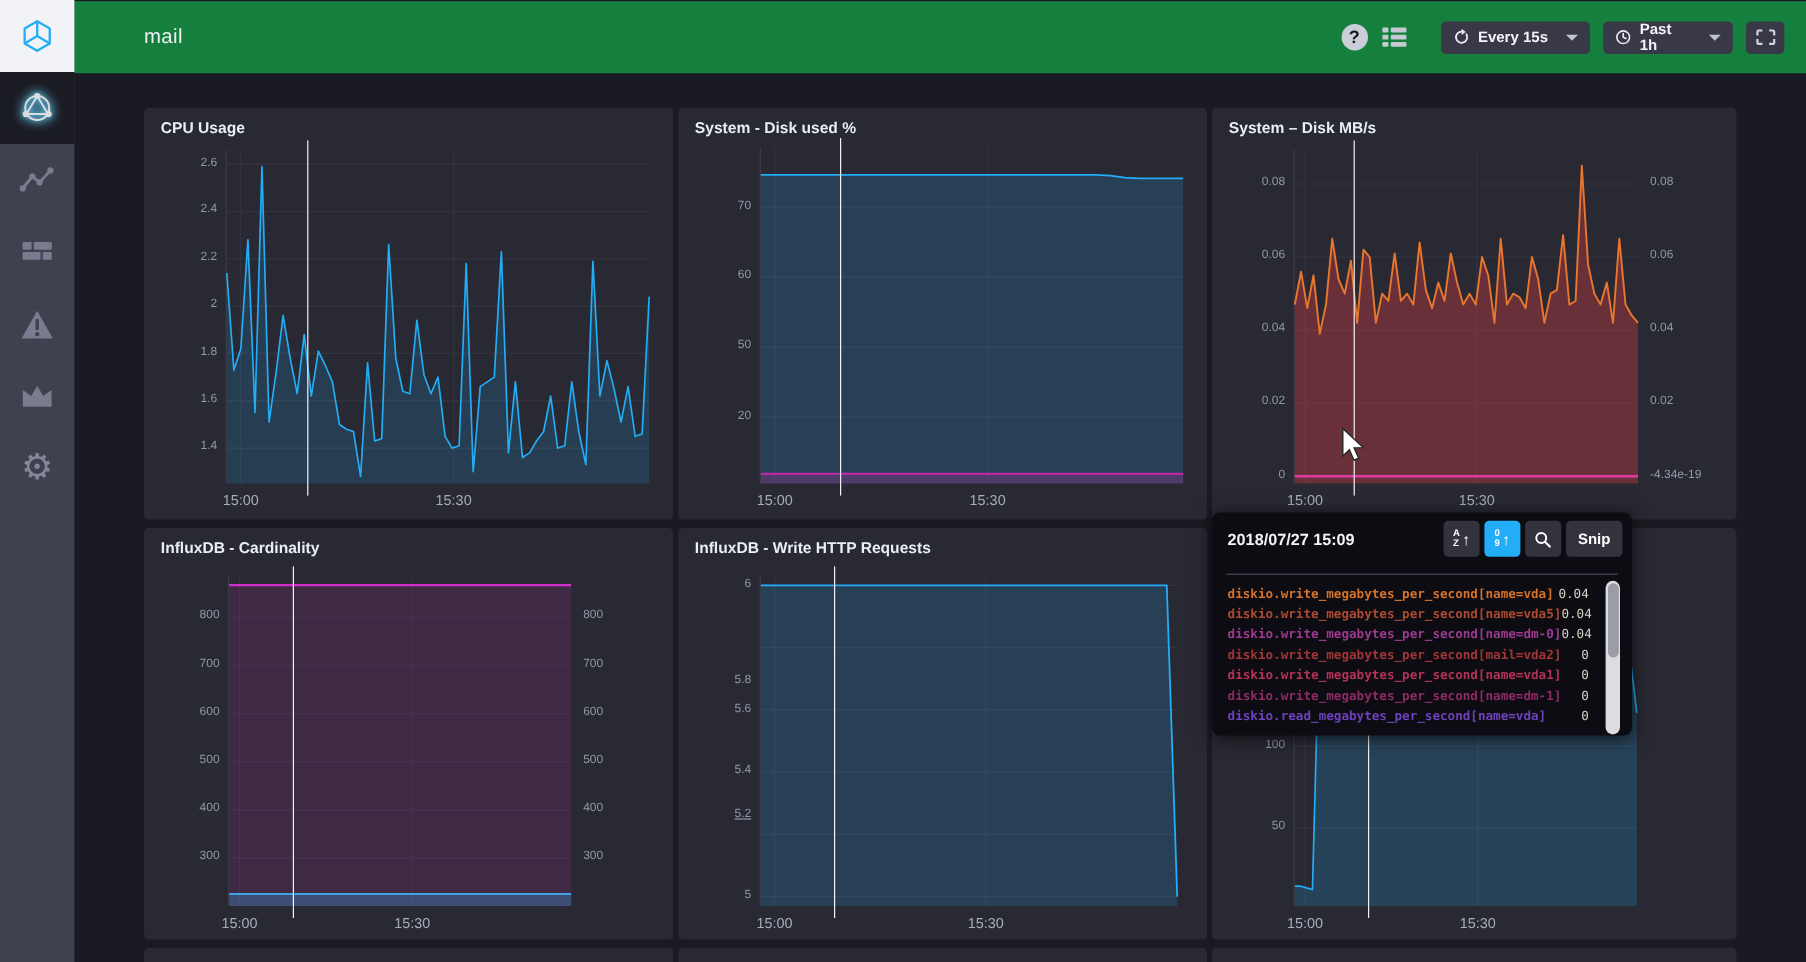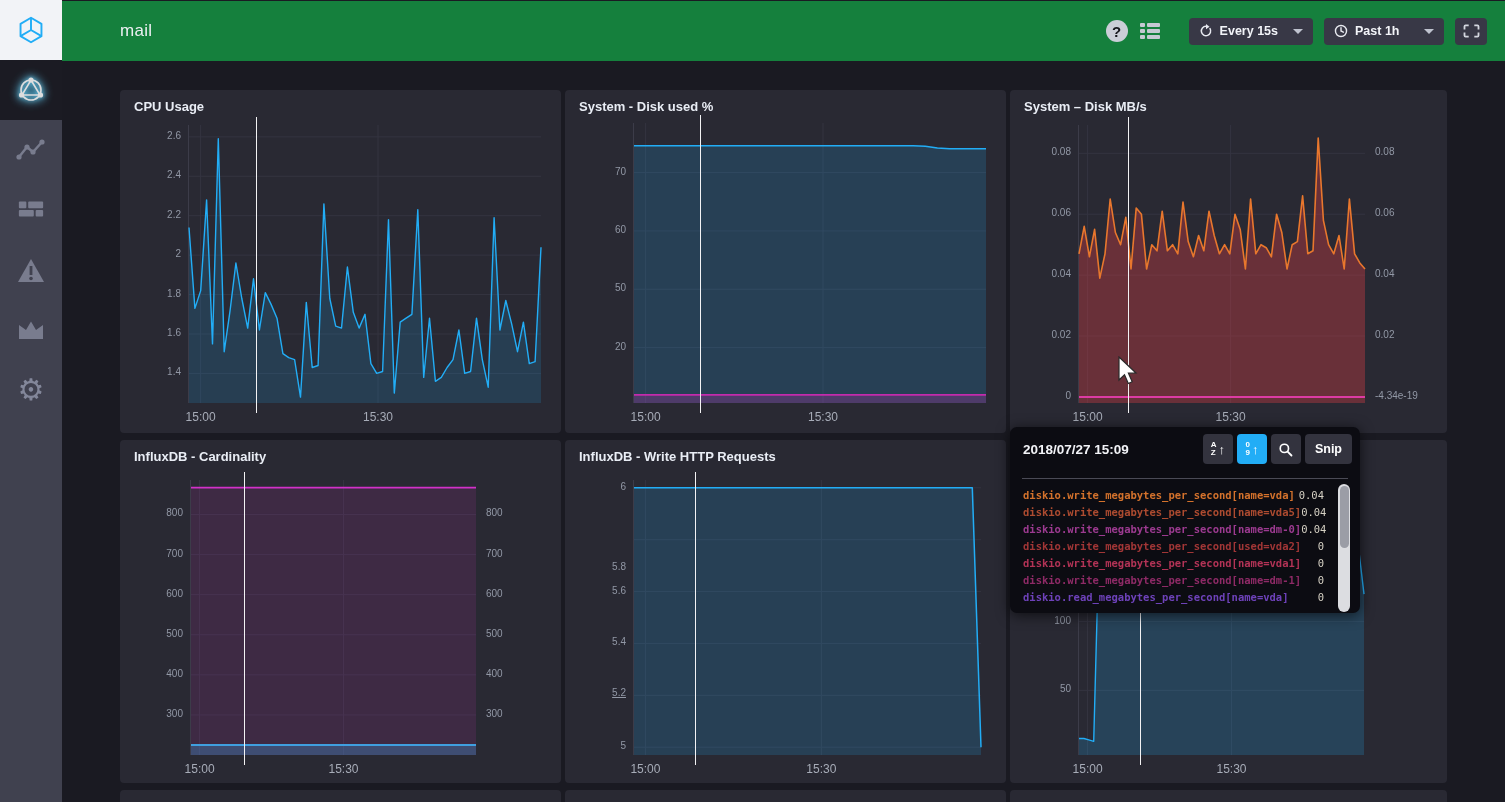--- a/index.html
+++ b/index.html
@@ -89,21 +89,21 @@
     </svg>
     <div class="tb-gap"></div>
     <div class="tb-btn">
       <svg width="14" height="14" viewBox="0 0 24 24">
         <path d="M12 4 a8 8 0 1 0 6.9 3.9" fill="none" stroke="#E8EAF0" stroke-width="2.6" stroke-linecap="round"></path>
         <polygon points="12,0 12,9 18,4.5" fill="#E8EAF0"></polygon>
       </svg>
       <span>Every 15s</span>
       <span class="caret"></span>
     </div>
-    <div class="tb-btn" style="width:120px; justify-content:space-between;align-items:center;">
+    <div class="tb-btn" style="width:108px; justify-content:space-between;align-items:center;">
       <span style="display:flex;align-items:center;gap:7px;">
         <svg width="14" height="14" viewBox="0 0 24 24">
           <circle cx="12" cy="12" r="9.5" fill="none" stroke="#E8EAF0" stroke-width="2.4"></circle>
           <path d="M12 6.5 V12 L16 14" fill="none" stroke="#E8EAF0" stroke-width="2.4" stroke-linecap="round"></path>
         </svg>
         <span>Past 1h</span>
       </span>
       <span class="caret"></span>
     </div>
     <div class="tb-btn tb-square">
@@ -301,21 +301,21 @@
         <line x1="0" y1="163.443396226415" x2="347" y2="163.443396226415" stroke="#343440" stroke-width="1"></line>
         <line x1="0" y1="111.556603773585" x2="347" y2="111.556603773585" stroke="#343440" stroke-width="1"></line>
         <line x1="0" y1="59.669811320754796" x2="347" y2="59.669811320754796" stroke="#343440" stroke-width="1"></line>
         <line x1="0" y1="7.7830188679245875" x2="347" y2="7.7830188679245875" stroke="#343440" stroke-width="1"></line>
         <line x1="11.451" y1="0" x2="11.451" y2="275" stroke="#343440" stroke-width="1"></line>
         <line x1="187.38000000000002" y1="0" x2="187.38000000000002" y2="275" stroke="#343440" stroke-width="1"></line>
         <path d="M0,275 L0.0,7.8 L8.7,7.8 L17.4,7.8 L26.0,7.8 L34.7,7.8 L43.4,7.8 L52.0,7.8 L60.7,7.8 L69.4,7.8 L78.1,7.8 L86.8,7.8 L95.4,7.8 L104.1,7.8 L112.8,7.8 L121.4,7.8 L130.1,7.8 L138.8,7.8 L147.5,7.8 L156.2,7.8 L164.8,7.8 L173.5,7.8 L182.2,7.8 L190.9,7.8 L199.5,7.8 L208.2,7.8 L216.9,7.8 L225.6,7.8 L234.2,7.8 L242.9,7.8 L251.6,7.8 L260.3,7.8 L268.9,7.8 L277.6,7.8 L286.3,7.8 L294.9,7.8 L303.6,7.8 L312.3,7.8 L321.0,7.8 L329.6,7.8 L338.3,7.8 L347.0,267.2 L347,275 Z" fill="rgba(34,173,246,0.18)"></path>
         <path d="M0.0,7.8 L8.7,7.8 L17.4,7.8 L26.0,7.8 L34.7,7.8 L43.4,7.8 L52.0,7.8 L60.7,7.8 L69.4,7.8 L78.1,7.8 L86.8,7.8 L95.4,7.8 L104.1,7.8 L112.8,7.8 L121.4,7.8 L130.1,7.8 L138.8,7.8 L147.5,7.8 L156.2,7.8 L164.8,7.8 L173.5,7.8 L182.2,7.8 L190.9,7.8 L199.5,7.8 L208.2,7.8 L216.9,7.8 L225.6,7.8 L234.2,7.8 L242.9,7.8 L251.6,7.8 L260.3,7.8 L268.9,7.8 L277.6,7.8 L286.3,7.8 L294.9,7.8 L303.6,7.8 L312.3,7.8 L321.0,7.8 L329.6,7.8 L338.3,7.8 L347.0,267.2" fill="none" stroke="#22ADF6" stroke-width="1.5" stroke-linejoin="round"></path>
       </svg>
       <span class="ytick" style="left: -62px; top: 260.217px;">5</span>
-      <span class="ytick" style="left: -62px; top: 207px; text-decoration: underline;">5.2</span>
+      <span class="ytick" style="left: -62px; top: 193px; text-decoration: underline;">5.2</span>
       <span class="ytick" style="left: -62px; top: 156.443px;">5.4</span>
       <span class="ytick" style="left: -62px; top: 104.557px;">5.6</span>
       <span class="ytick" style="left: -62px; top: 52.6698px; margin-top: 28px;">5.8</span>
       <span class="ytick" style="left: -62px; top: 0.783019px;">6</span>
       <span class="xtick" style="left: 11.451px; top: 282px;">15:00</span>
       <span class="xtick" style="left: 187.38px; top: 282px;">15:30</span>
       <div class="cursor-line" style="left: 60.725px; top: -8px; height: 293px;"></div>
     </div>
 </div>
 
@@ -376,21 +376,21 @@
       </div>
       <div class="legend-row">
         <span class="legend-name" style="color: rgb(173, 75, 48);">diskio.write_megabytes_per_second[name=vda5]</span>
         <span class="legend-val">0.04</span>
       </div>
       <div class="legend-row">
         <span class="legend-name" style="color: rgb(156, 58, 144);">diskio.write_megabytes_per_second[name=dm-0]</span>
         <span class="legend-val">0.04</span>
       </div>
       <div class="legend-row">
-        <span class="legend-name" style="color: rgb(162, 54, 54);">diskio.write_megabytes_per_second[used=vda2]</span>
+        <span class="legend-name" style="color: rgb(162, 54, 54);">diskio.write_megabytes_per_second[mail=vda2]</span>
         <span class="legend-val">0</span>
       </div>
       <div class="legend-row">
         <span class="legend-name" style="color: rgb(179, 51, 86);">diskio.write_megabytes_per_second[name=vda1]</span>
         <span class="legend-val">0</span>
       </div>
       <div class="legend-row">
         <span class="legend-name" style="color: rgb(142, 42, 102);">diskio.write_megabytes_per_second[name=dm-1]</span>
         <span class="legend-val">0</span>
       </div>

